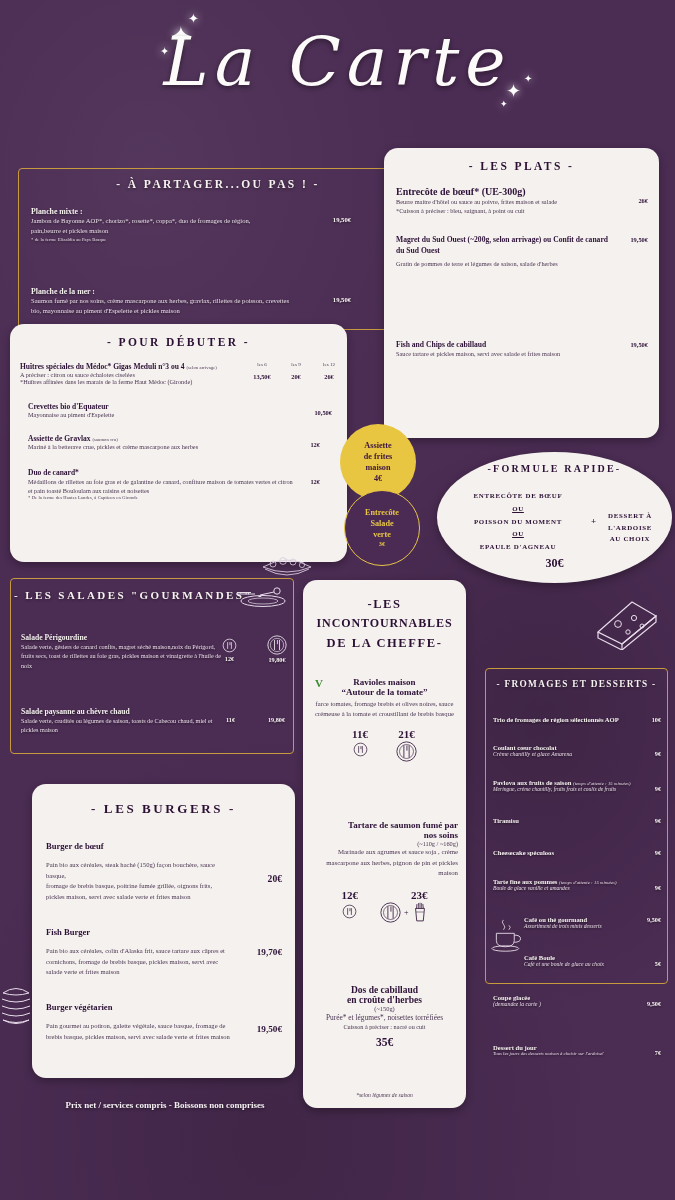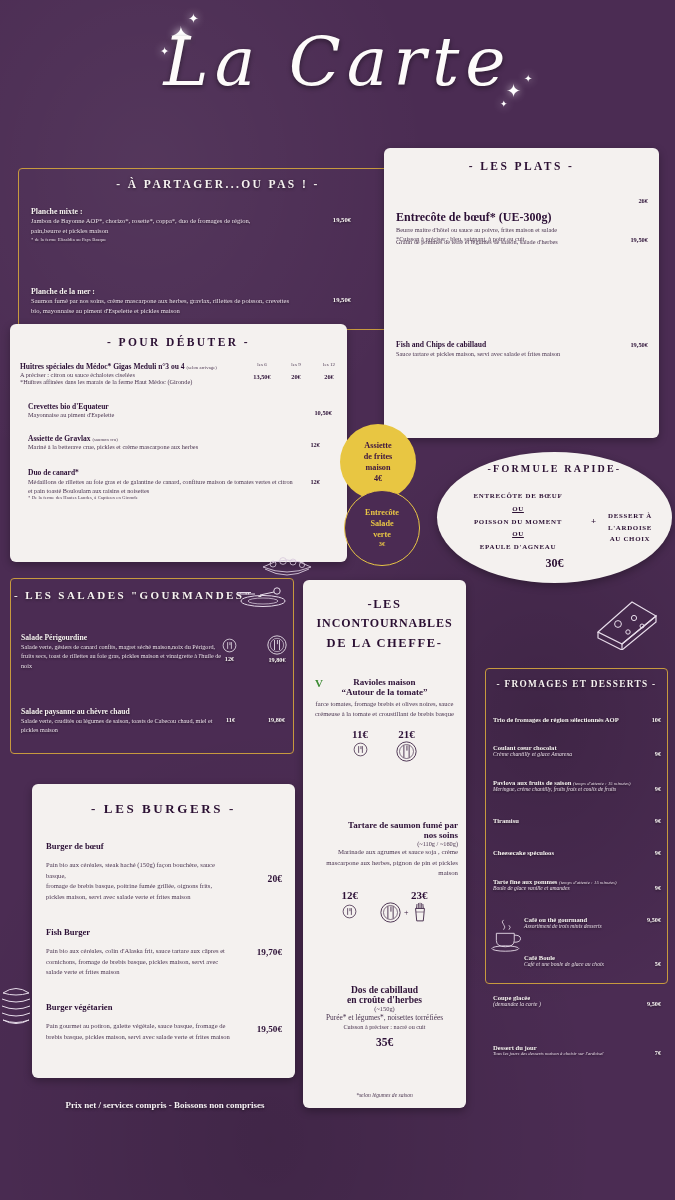--- a/index.html
+++ b/index.html
@@ -42,21 +42,21 @@
     color:#fdfbfa;
     text-shadow:0 2px 5px rgba(0,0,0,.45);
     white-space:nowrap;
   }
   .sparkle { position:absolute; color:#fff; line-height:1; text-shadow:0 0 8px rgba(255,255,255,.9); }
 
   
   .panel-light {
     position:absolute;
     background:#f4f1ef;
-    border-radius:6px;
+    border-radius:14px;
     box-shadow:0 3px 9px rgba(0,0,0,.3);
   }
   .panel-outline {
     position:absolute;
     border:1px solid #c79a3e;
     border-radius:4px;
   }
   .sect-title {
     text-align:center;
     font-family:"Liberation Serif", serif;
@@ -131,27 +131,28 @@
     <div class="item-name" style="font-size:7.8px;">Planche de la mer :</div>
     <div class="item-desc" style="font-size:6.6px; width:258px; line-height:1.5;">Saumon fumé par nos soins, crème mascarpone aux herbes, gravlax, rillettes de poisson, crevettes bio, mayonnaise au piment d'Espelette et pickles maison</div>
     <div class="price" style="top:9px; font-size:6.6px;">19,50€</div>
   </div>
 </div>
 
 <div class="panel-light" style="left:384px; top:148px; width:275px; height:290px;">
   <div class="sect-title dark" style="margin-top:12px; font-size:11.5px;">- LES PLATS -</div>
 
   <div class="item dk" style="position:absolute; left:12px; top:38px; width:252px;">
-    <div class="item-name" style="font-size:12px;margin-top:24px;">Entrecôte de bœuf* (UE-300g)</div>
+    <div class="item-name" style="font-size:10px;">Entrecôte de bœuf* (UE-300g)</div>
     <div class="item-desc" style="font-size:6.3px; width:208px; line-height:1.45;">Beurre maitre d'hôtel ou sauce au poivre, frites maison et salade</div>
     <div class="item-desc" style="font-size:6.3px; width:208px; line-height:1.45;">*Cuisson à préciser : bleu, saignant, à point ou cuit</div>
     <div class="price" style="top:11px; font-size:6.4px;">26€</div>
   </div>
 
   <div class="item dk" style="position:absolute; left:12px; top:86px; width:252px;">
+    <div class="item-name" style="font-size:7.6px; width:212px; line-height:1.45;">Magret du Sud Ouest (~200g, selon arrivage) ou Confit de canard du Sud Ouest</div>
     <div class="item-desc" style="font-size:6.3px; width:212px; line-height:1.45; margin-top:3px;">Gratin de pommes de terre et légumes de saison, salade d'herbes</div>
     <div class="price" style="top:2px; font-size:6.4px;">19,50€</div>
   </div>
 
 
   <div class="item dk" style="position:absolute; left:12px; top:192px; width:252px;">
     <div class="item-name" style="font-size:7.6px;">Fish and Chips de cabillaud</div>
     <div class="item-desc" style="font-size:6.3px; width:186px; line-height:1.45;">Sauce tartare et pickles maison, servi avec salade et frites maison</div>
     <div class="price" style="top:1px; font-size:6.4px;">19,50€</div>
   </div>

